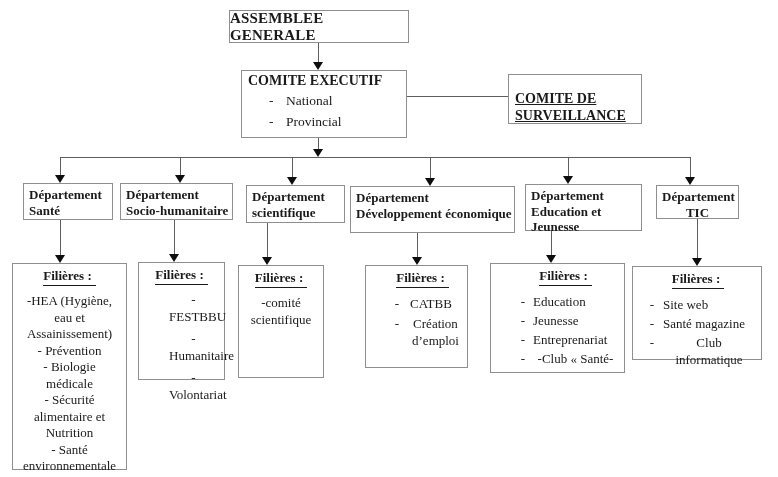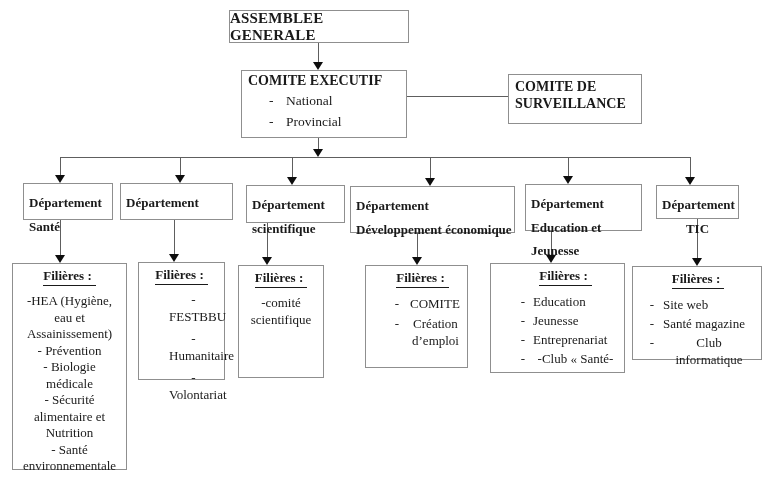--- a/index.html
+++ b/index.html
@@ -21,25 +21,25 @@
   
   #box-ag { left:229px; top:10px; width:180px; height:33px;
     display:flex; align-items:center; justify-content:flex-start;
     font-weight:bold; font-size:15px; letter-spacing:.2px; }
   #box-ce { left:241px; top:70px; width:166px; height:68px; padding:1px 6px; }
   .ce-title { font-weight:bold; font-size:14px; line-height:18px; }
   .ce-list { padding-left:21px; font-size:13.5px; }
   .hang-item { display:flex; }
   .ce-list .hang-item { line-height:21px; }
   .ce-list .dash { width:17px; flex:none; }
-  #box-cs { left:508px; top:74px; width:134px; height:50px; padding:3px 6px;
-    font-weight:bold; font-size:14px; line-height:17px; }
+  #box-cs { left:508px; top:74px; width:134px; height:50px; padding:15px 6px;
+    font-weight:bold; font-size:14px; line-height:17px;text-decoration:underline; }
   
   .dept { padding:3px 5px; font-weight:bold; font-size:13px; line-height:15.5px; }
-  .dept div { white-space:nowrap;margin-top:8px; }
+  .dept div { white-space:nowrap; }
   #dept-0 { left:23px;  top:183px; width:90px;  height:37px; }
   #dept-1 { left:120px; top:183px; width:113px; height:37px; }
   #dept-2 { left:246px; top:185px; width:99px;  height:38px; }
   #dept-3 { left:350px; top:186px; width:165px; height:47px; }
   #dept-4 { left:525px; top:184px; width:117px; height:47px; }
   #dept-5 { left:656px; top:185px; width:83px;  height:34px; text-align:center; }
   
   .fil { padding:4px 6px; font-size:13px;text-align:center; }
   .fil-header { display:inline-block; font-weight:bold; font-size:13px;
     border-bottom:1px solid #1a1a1a; padding-right:4px; padding-bottom:1px;
@@ -138,20 +138,21 @@
   <div class="box" id="box-cs">
     <span>COMITE DE SURVEILLANCE</span>
   </div>
 
   <div class="box dept" id="dept-0">
     <div>Département</div>
     <div>Santé</div>
   </div>
   <div class="box dept" id="dept-1">
     <div>Département</div>
+    <div>Socio-humanitaire</div>
   </div>
   <div class="box dept" id="dept-2">
     <div>Département</div>
     <div>scientifique</div>
   </div>
   <div class="box dept" id="dept-3">
     <div>Département</div>
     <div>Développement économique</div>
   </div>
   <div class="box dept" id="dept-4">
@@ -182,21 +183,21 @@
 
   <div class="box fil" id="fil-2">
     <span class="fil-header">Filières :</span>
     <div class="fil-item">-comité scientifique</div>
   </div>
 
   <div class="box fil" id="fil-3">
     <span class="fil-header">Filières :</span>
     <div class="fil-item hang-item">
       <span class="dash">-</span>
-      <span>COMITE</span>
+      <span>CATBB</span>
     </div>
     <div class="fil-item hang-item">
       <span class="dash">-</span>
       <span>Création d’emploi</span>
     </div>
   </div>
 
   <div class="box fil" id="fil-4">
     <span class="fil-header">Filières :</span>
     <div class="fil-item hang-item">

